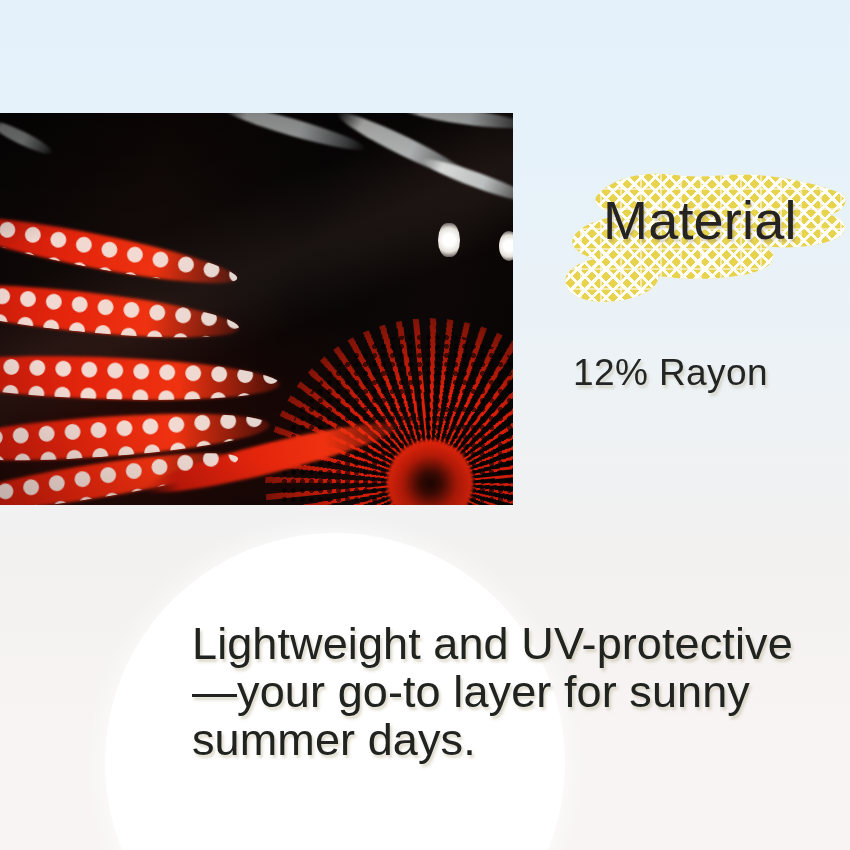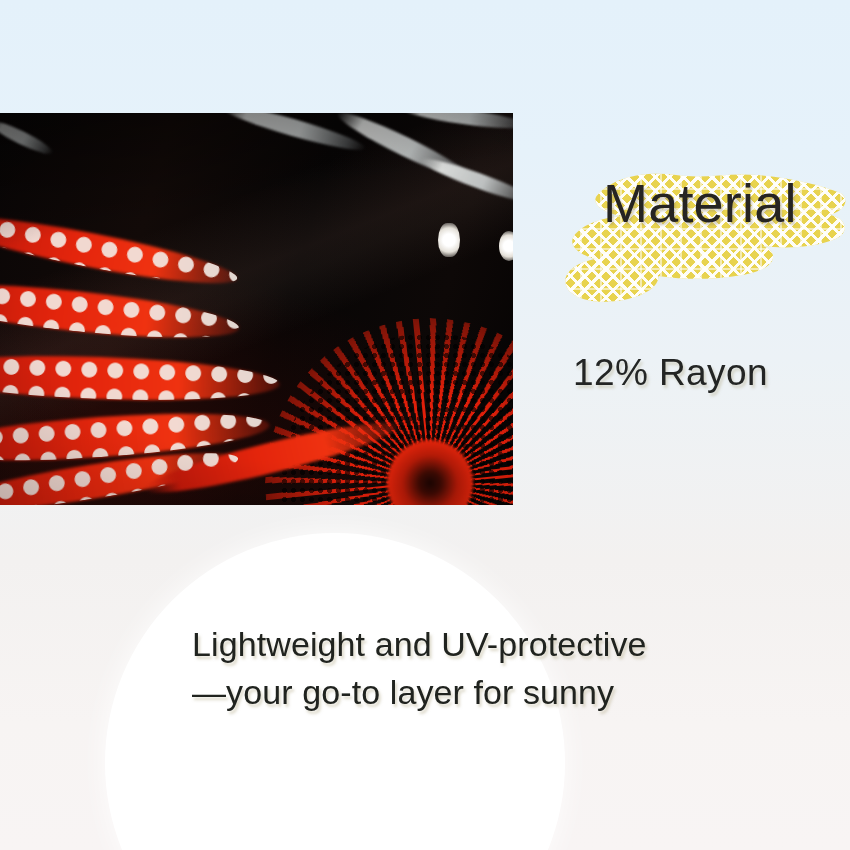--- a/index.html
+++ b/index.html
@@ -179,21 +179,21 @@
     -webkit-mask-size: 100% 100%;
     mask-size: 100% 100%;
     -webkit-mask-repeat: no-repeat;
     mask-repeat: no-repeat;
   }
 
   
   #headline {
     position: absolute;
     left: 603px;
-    top: 175px;
+    top: 192px;
     font-size: 54px;
     font-weight: 400;
     letter-spacing: 0.2px;
     color: #262422;
     font-family: "Liberation Sans", sans-serif;
     text-shadow: 2px 3px 2px rgba(160,150,120,0.38);
     white-space: nowrap;
     line-height: 1.05;
   }
 
@@ -209,21 +209,21 @@
     text-shadow: 2px 3px 3px rgba(180,172,140,0.45);
     white-space: nowrap;
   }
 
   
   #description {
     position: absolute;
     left: 192px;
     top: 620px;
     width: 520px;
-    font-size: 34px;
+    font-size: 45px;
     line-height: 48px;
     font-weight: 400;
     color: #20231f;
     letter-spacing: 0.1px;
     text-shadow: 2px 3px 3px rgba(186,178,146,0.50);
   }
   #description .dline { display: block; white-space: nowrap; }
 </style>
 </head>
 <body>
@@ -283,15 +283,16 @@
     <div id="brush" style="clip-path:url(#brushClip); -webkit-clip-path:url(#brushClip);"></div>
   </div>
 
   <div id="headline">Material</div>
 
   <div id="material-value">12% Rayon</div>
 
   <div id="description">
     <span class="dline">Lightweight and UV-protective</span>
     <span class="dline">—your go-to layer for sunny</span>
+    <span class="dline">summer days.</span>
   </div>
 
 </div>
 
 </body></html>

